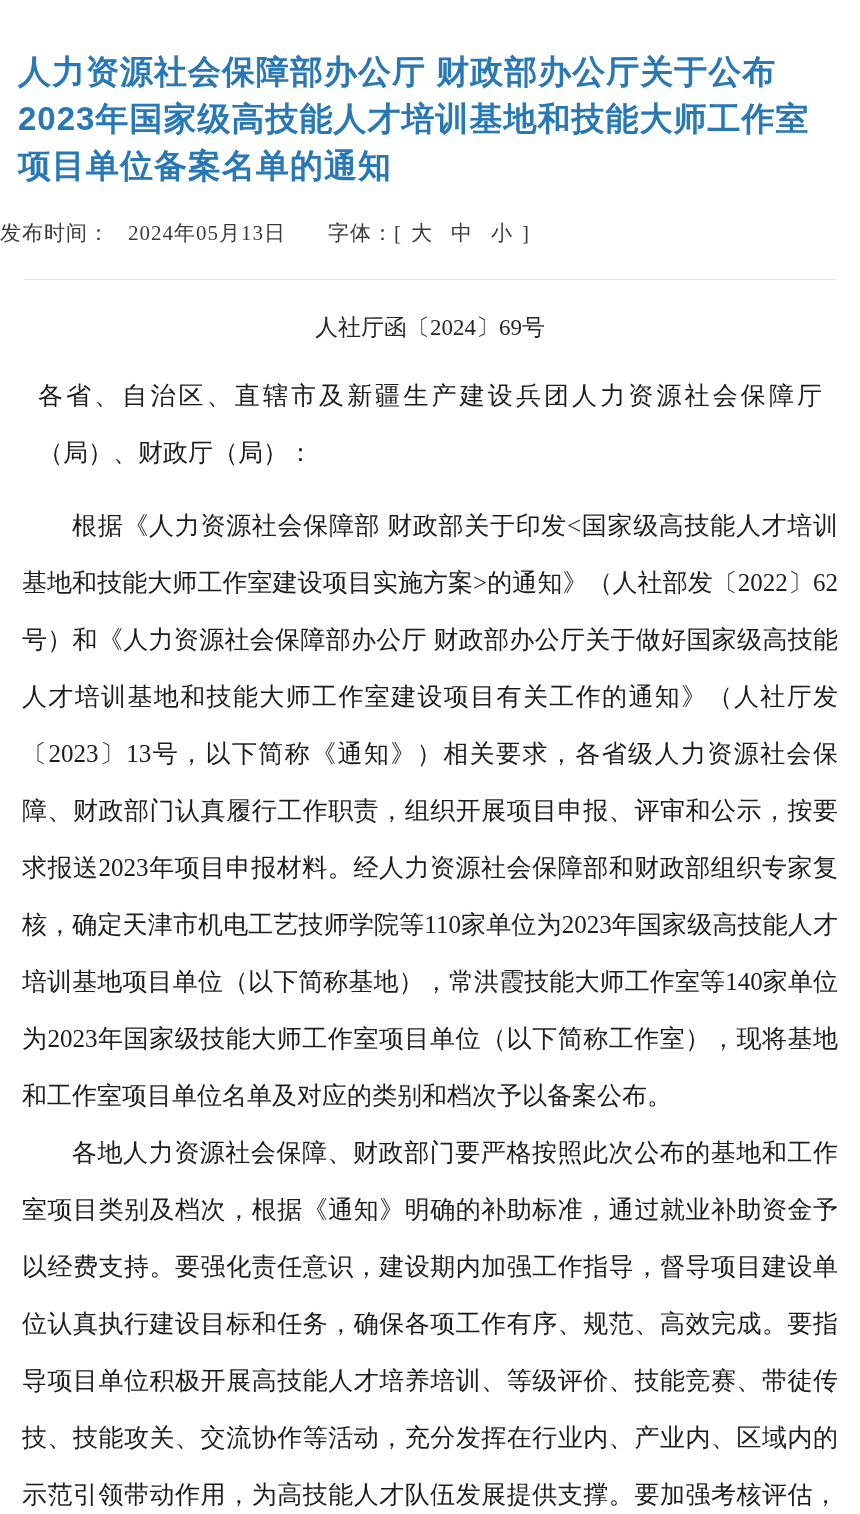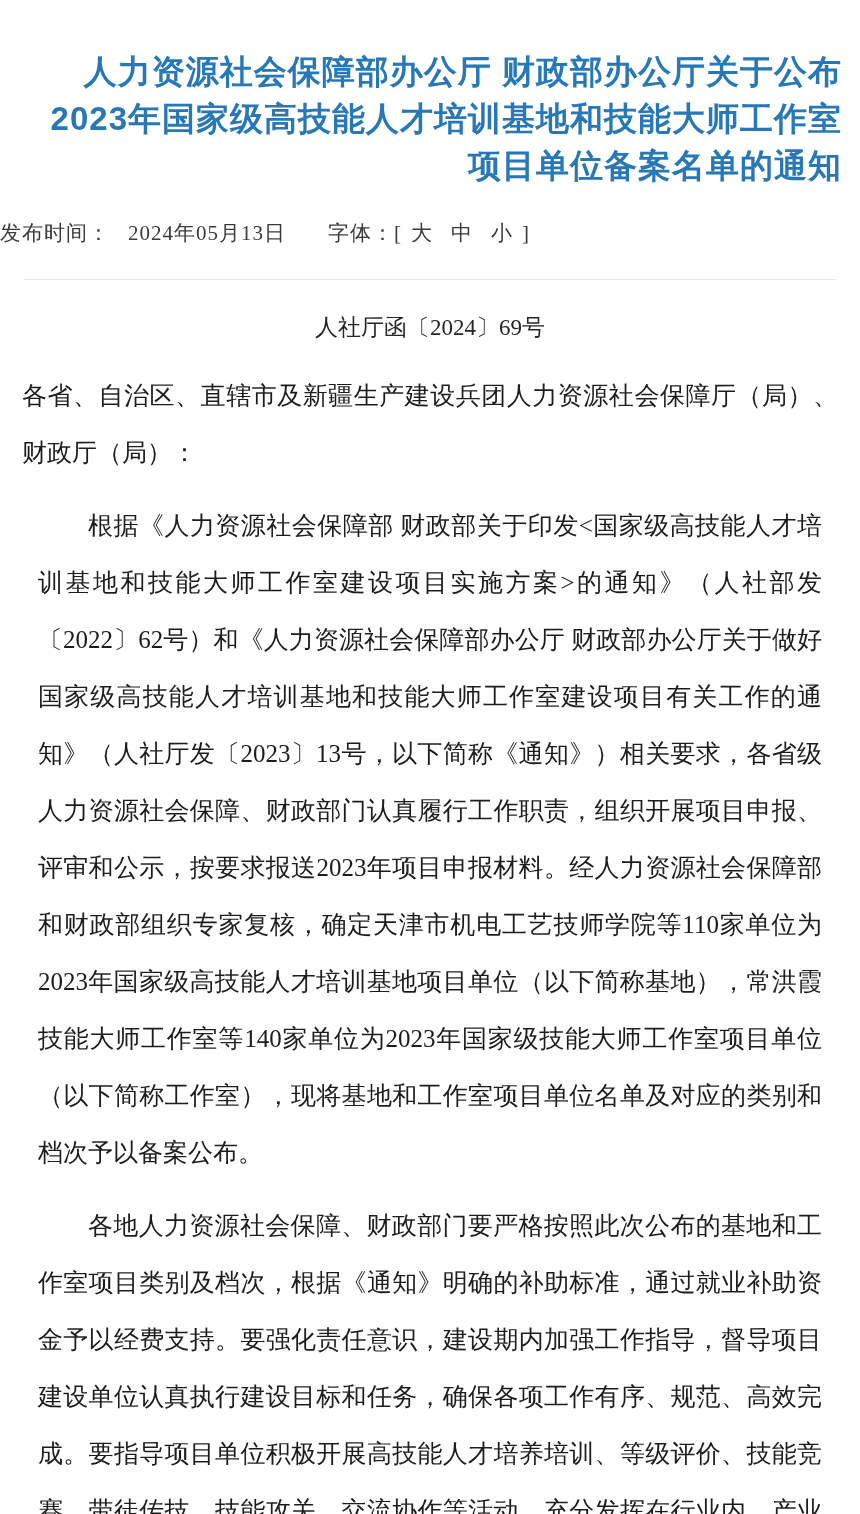--- a/index.html
+++ b/index.html
@@ -17,21 +17,21 @@
   .page {
     box-sizing: border-box;
     width: 860px;
     height: 1514px;
     padding-top: 48px;
     background: #ffffff;
   }
   .notice-title {
     width: 824px;
     margin: 0 auto;
-    text-align: right;
+    text-align: left;
     font-family: "Liberation Sans", "DejaVu Sans", sans-serif;
     font-weight: bold;
     font-size: 33px;
     line-height: 47px;
     color: #2878b8;
     letter-spacing: 1px;
   }
   .meta-line {
     margin-top: 30px;
     text-align: left;
@@ -59,23 +59,23 @@
     font-size: 23px;
     color: #262626;
   }
   .content {
     margin: 24px 22px 0 22px;
     font-size: 25px;
     line-height: 57px;
     text-align: justify;
     color: #1c1c1c;
   }
-  .salutation { margin: 0; }
+  .salutation { margin: 16px; }
   .para {
-    margin: 16px;
+    margin: 0;
     text-indent: 2em;
   }
 </style>
 </head>
 <body>
 
 <div class="page">
 
   <h1 class="notice-title">人力资源社会保障部办公厅 财政部办公厅关于公布2023年国家级高技能人才培训基地和技能大师工作室项目单位备案名单的通知</h1>
 

